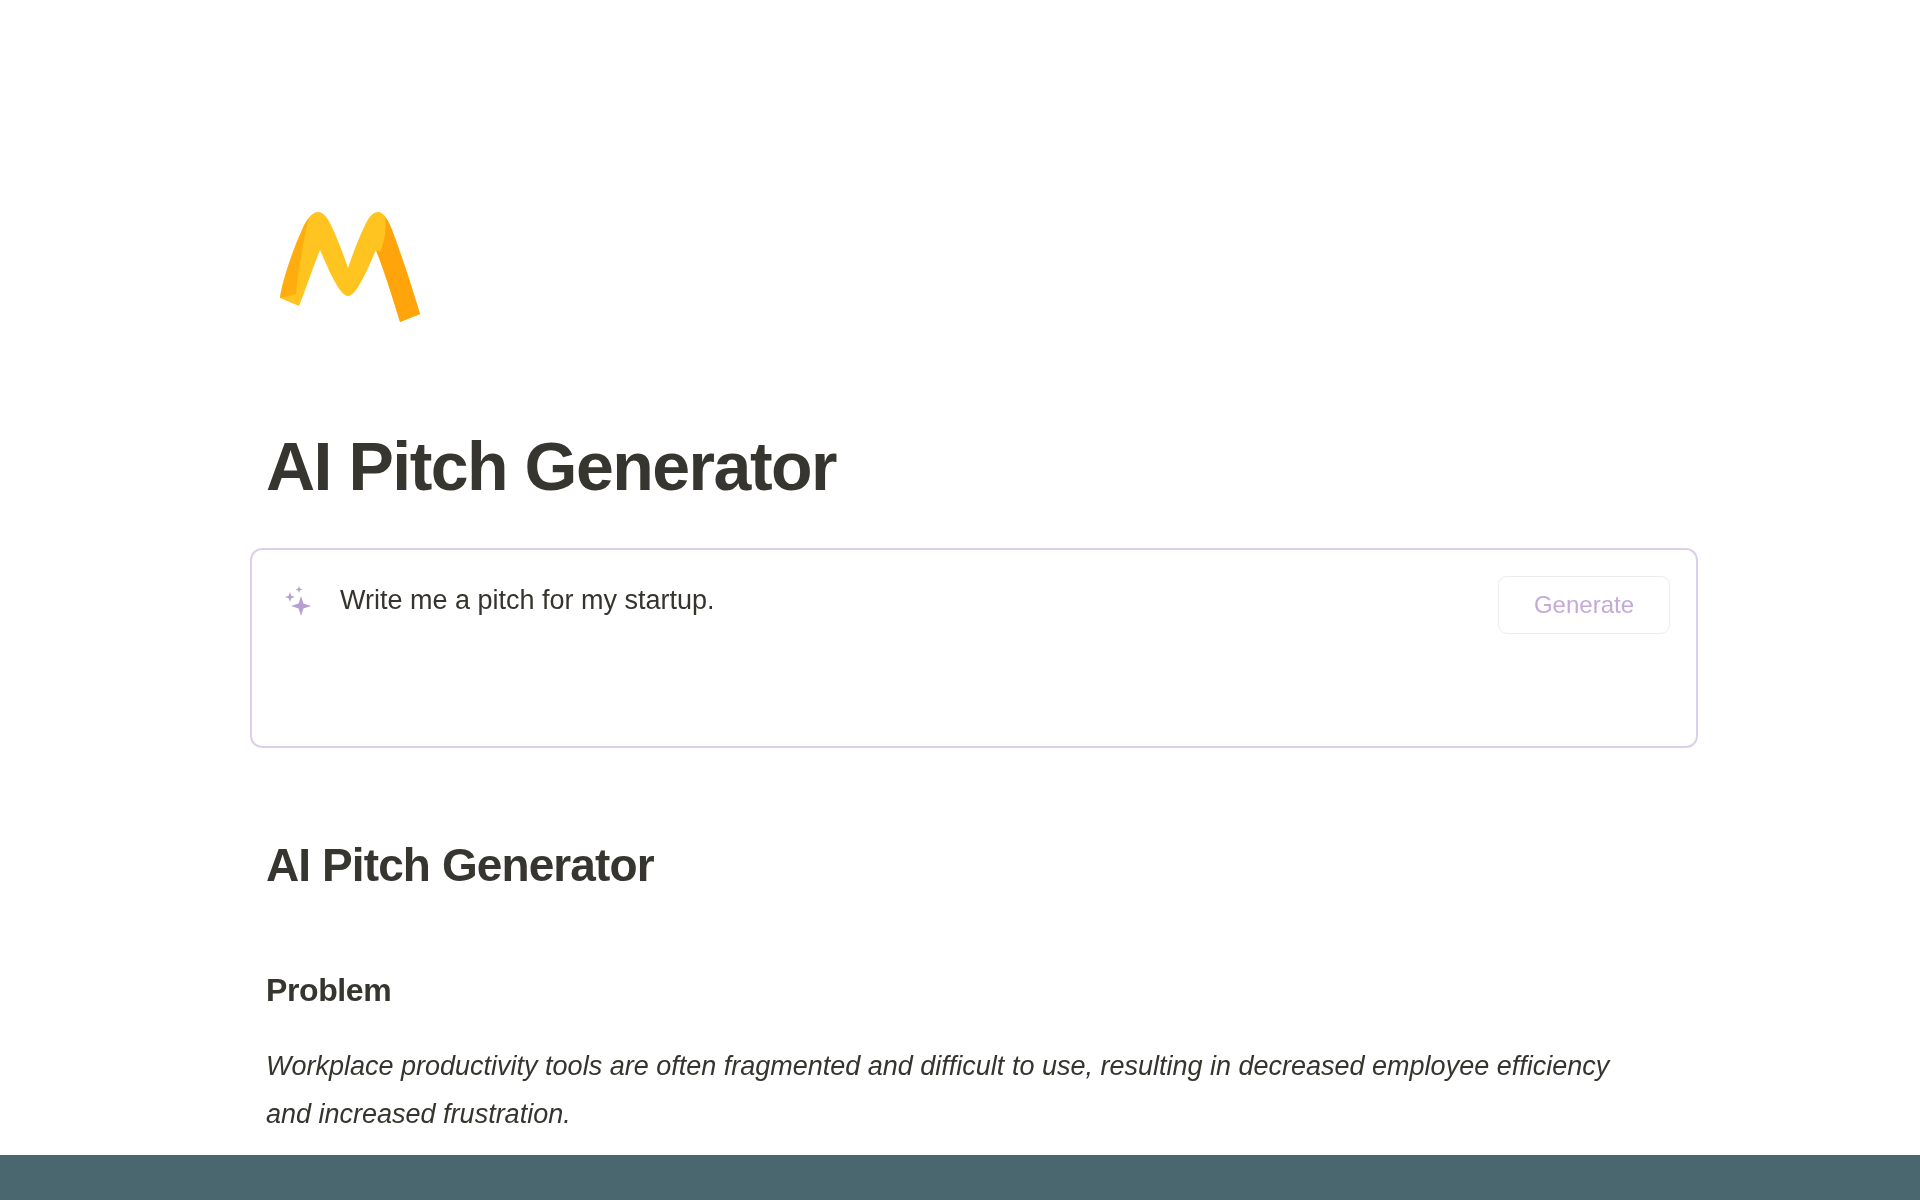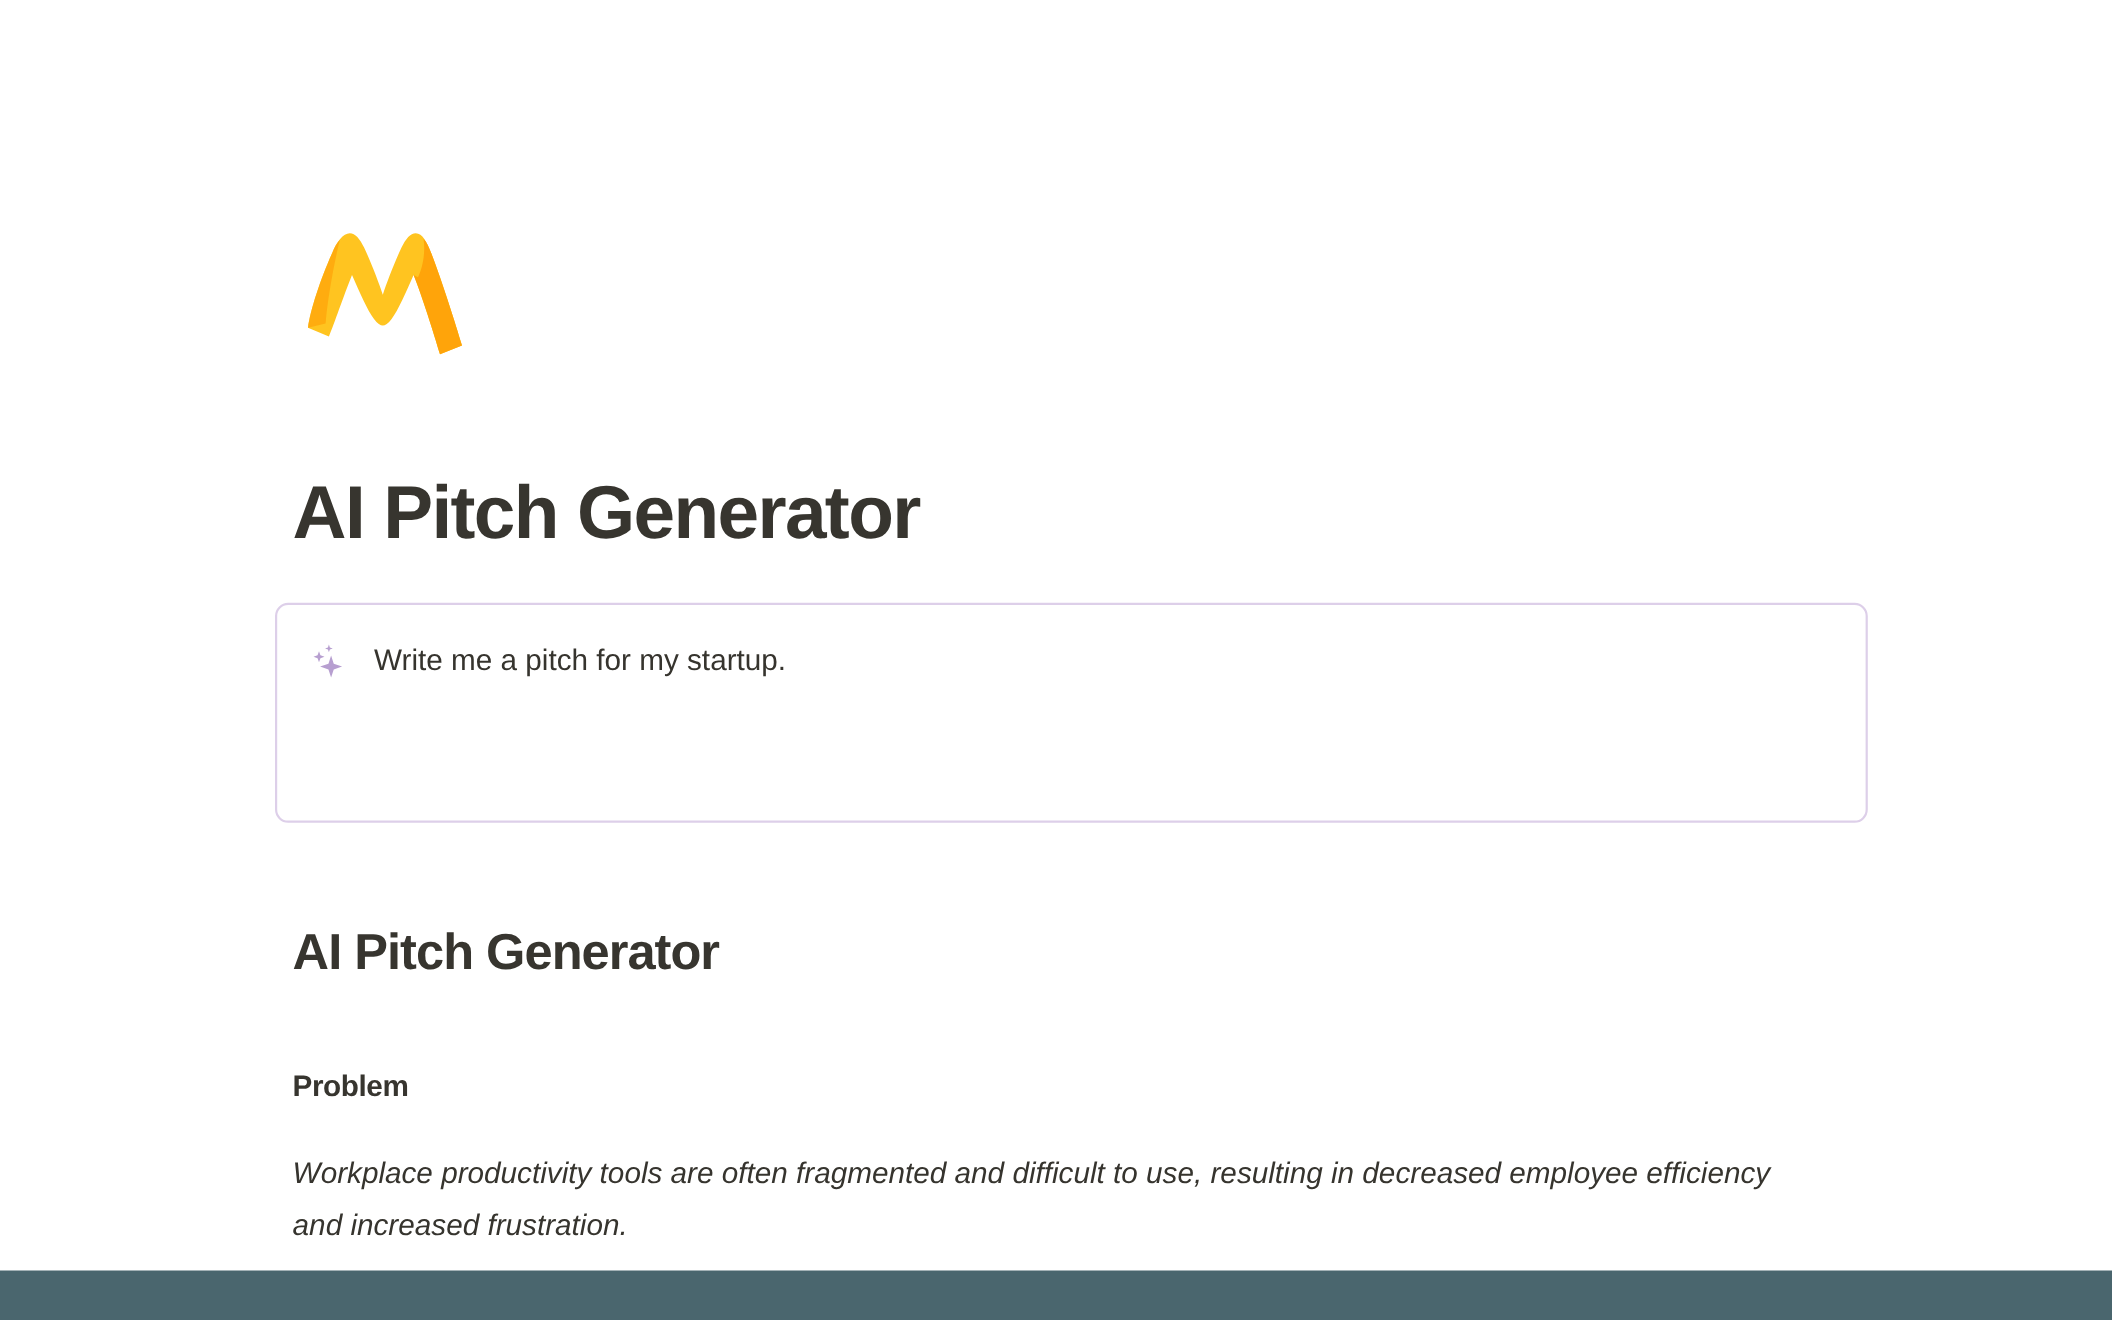--- a/index.html
+++ b/index.html
@@ -128,21 +128,21 @@
   .doc-title {
     font-size: 46px;
     font-weight: bold;
     letter-spacing: -0.9px;
     color: #37352f;
     line-height: 1.1;
     margin: 0;
     white-space: nowrap;
   }
   .doc-h2 {
-    font-size: 27px;
+    font-size: 32px;
     font-weight: bold;
     letter-spacing: -0.4px;
     color: #37352f;
     margin: 0;
     position: absolute;
     top: 132px;
     left: 0;
     white-space: nowrap;
   }
   .doc-p {
@@ -186,20 +186,21 @@
     <div class="prompt-row">
       <span class="sparkle-icon">
         <svg viewBox="0 0 40 40" xmlns="http://www.w3.org/2000/svg">
           <path d="M21 14 L23.4 21.4 L31 24 L23.4 26.6 L21 34 L18.6 26.6 L11 24 L18.6 21.4 Z" fill="#B79FD0"></path>
           <path d="M10 10 L11.3 13.7 L15 15 L11.3 16.3 L10 20 L8.7 16.3 L5 15 L8.7 13.7 Z" fill="#B79FD0"></path>
           <path d="M19 4 L19.9 6.6 L22.5 7.5 L19.9 8.4 L19 11 L18.1 8.4 L15.5 7.5 L18.1 6.6 Z" fill="#B79FD0"></path>
         </svg>
       </span>
       <span class="prompt-line1">Write me a pitch for my startup.</span>
     </div>
+    <button class="generate-button">Generate</button>
   </div>
 
   <div class="doc">
     <h1 class="doc-title">AI Pitch Generator</h1>
     <h2 class="doc-h2">Problem</h2>
     <p class="doc-p">Workplace productivity tools are often fragmented and difficult to use, resulting in decreased employee efficiency and increased frustration.</p>
   </div>
 
   <div class="bottom-bar"></div>
 

